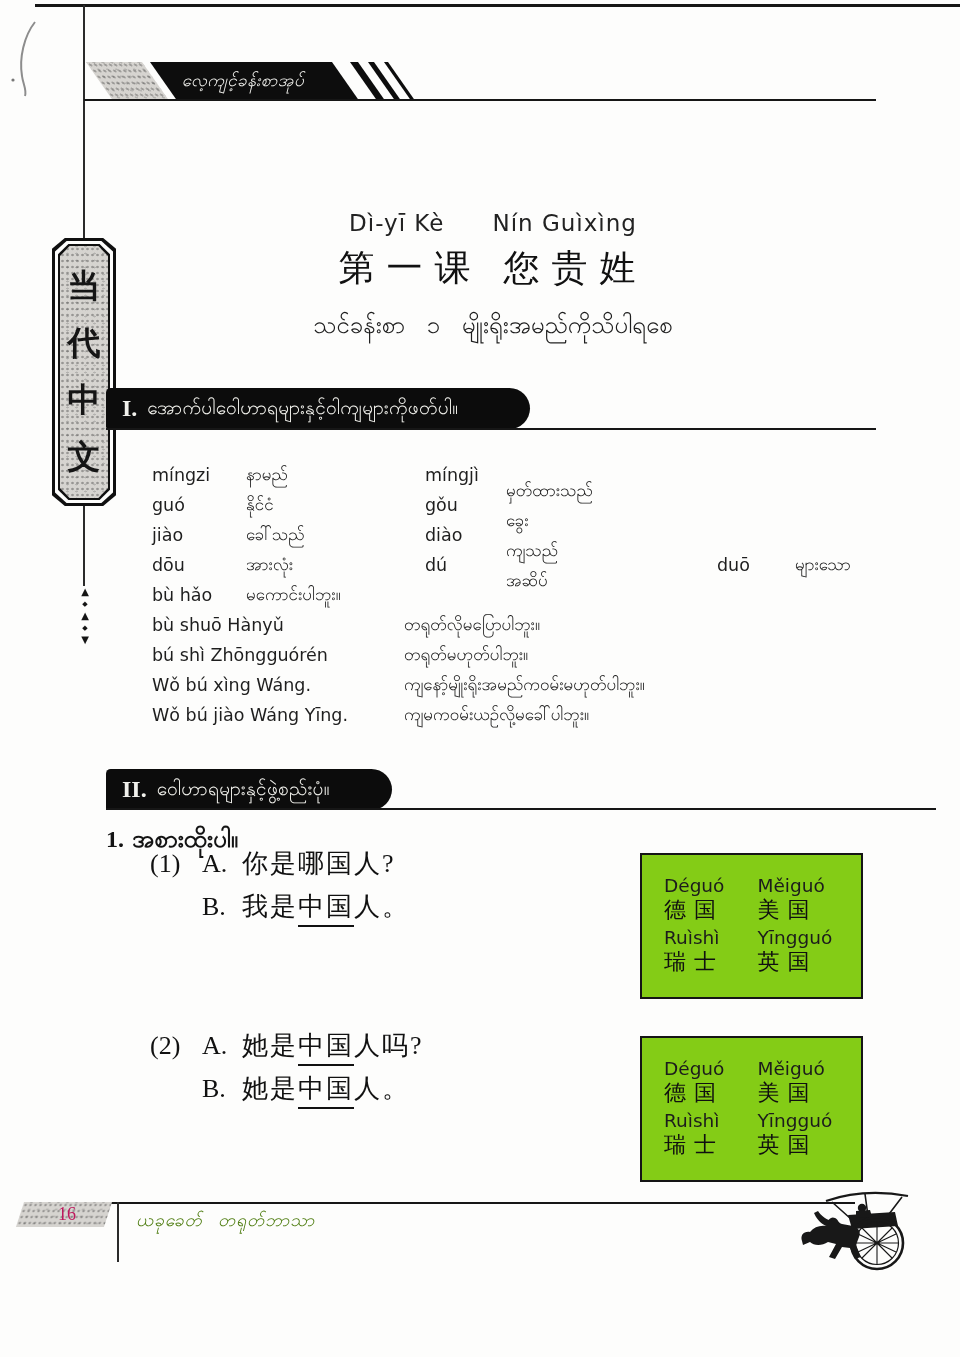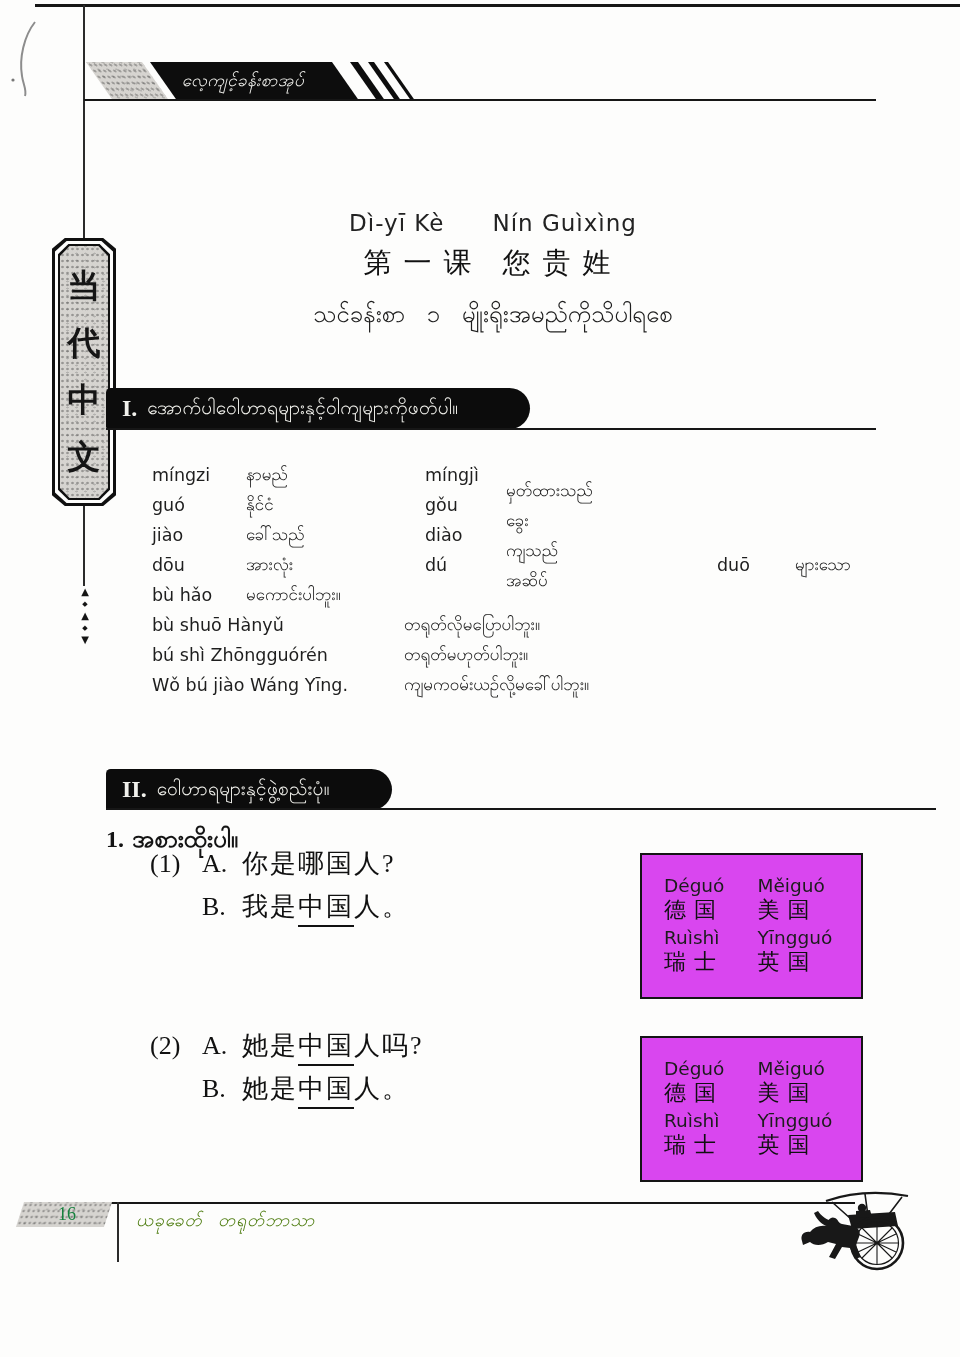--- a/index.html
+++ b/index.html
@@ -45,21 +45,21 @@
   .oct.l4 { inset:8px; display:flex; flex-direction:column; justify-content:space-evenly; align-items:center; }
   .plaque-char { font-family:"Liberation Serif", serif; font-size:33px; font-weight:bold; color:#151515; line-height:1; }
 
   .ornament { left:77px; top:586px; width:16px; display:flex; flex-direction:column; align-items:center; color:#141414; }
   .ornament span { line-height:12px; }
   .orn-big { font-size:10px; } .orn-small { font-size:7px; }
 
   
   .title-wrap { left:110px; top:210px; width:766px; text-align:center; }
   .t-pinyin { font-size:23px; letter-spacing:1px; color:#222; display:flex; justify-content:center; gap:48px; }
-  .t-hanzi  { margin-top:8px; font-family:"Liberation Serif", serif; font-size:28px; letter-spacing:12px; color:#111; }
+  .t-hanzi  { margin-top:8px; font-family:"Liberation Serif", serif; font-size:36px; letter-spacing:12px; color:#111; }
   .t-burmese{ margin-top:16px; font-size:24px; word-spacing:14px; color:#1d1d1d; }
 
   
   .banner {
     background:#0c0c0c; color:#f1f1ec; height:41px;
     display:flex; align-items:center; gap:10px; padding-left:16px;
     border-radius:5px 22px 22px 3px;
   }
   .banner .numeral { font-family:"Liberation Serif", serif; font-size:24px; font-weight:bold; }
   .banner .b-label { font-size:19px; letter-spacing:.3px; white-space:nowrap; }
@@ -84,33 +84,33 @@
   .ex-n { width:52px; }
   .ex-ab { width:40px; }
   .ex-cn { letter-spacing:2px; }
   .u { border-bottom:2px solid #111; padding-bottom:1px; }
   .ex1 { left:150px; top:846px; }
   .ex2 { left:150px; top:1028px; }
   .indent { margin-left:52px; }
 
   
   .wordbox {
-    width:223px; height:146px; border:2px solid #151515; background:#d946ef;
+    width:223px; height:146px; border:2px solid #151515; background:#84cc16;
     display:grid; grid-template-columns:1fr 1fr; align-content:center; row-gap:2px;
     padding:6px 10px 6px 22px;
   }
   .box1 { left:640px; top:853px; }
   .box2 { left:640px; top:1036px; }
   .word { text-align:left; }
   .w-py { font-size:18.5px; color:#1c1c1c; }
   .w-cn { font-family:"Liberation Serif", serif; font-size:22px; letter-spacing:8px; color:#101010; line-height:1.3; }
 
   
   .pageno-block { left:20px; top:1202px; width:88px; height:25px; transform:skewX(-18deg); }
-  .pageno { left:58px; top:1204px; font-family:"Liberation Serif", serif; font-size:18px; color:#15803d; }
+  .pageno { left:58px; top:1204px; font-family:"Liberation Serif", serif; font-size:18px; color:#be185d; }
   .f-title { left:136px; top:1209px; font-family:"Liberation Serif", serif; font-style:italic;
              font-size:17.5px; letter-spacing:1px; word-spacing:10px; color:#4d7c0f; }
 </style>
 </head>
 <body>
 
 <div id="page">
 
   <div class="abs hline" style="left:35px; top:4px; width:925px; height:3px;"></div>
 
@@ -207,20 +207,24 @@
       <span class="c c5 p"></span>
       <span class="c c6 b"></span>
     </div>
     <div class="vrow">
       <span class="c s1 p">bù shuō Hànyǔ</span>
       <span class="c c6 b">တရုတ်လိုမပြောပါဘူး။</span>
     </div>
     <div class="vrow">
       <span class="c s1 p">bú shì Zhōngguórén</span>
       <span class="c c6 b">တရုတ်မဟုတ်ပါဘူး။</span>
+    </div>
+    <div class="vrow">
+      <span class="c s1 p">Wǒ bú xìng Wáng.</span>
+      <span class="c c6 b">ကျနော့်မျိုးရိုးအမည်ကဝမ်းမဟုတ်ပါဘူး။</span>
     </div>
     <div class="vrow">
       <span class="c s1 p">Wǒ bú jiào Wáng Yīng.</span>
       <span class="c c6 b">ကျမကဝမ်းယဉ်လို့မခေါ်ပါဘူး။</span>
     </div>
   </div>
 
   <div class="abs banner banner2">
     <span class="numeral">II.</span>
     <span class="b-label">ဝေါဟာရများနှင့်ဖွဲ့စည်းပုံ။</span>

